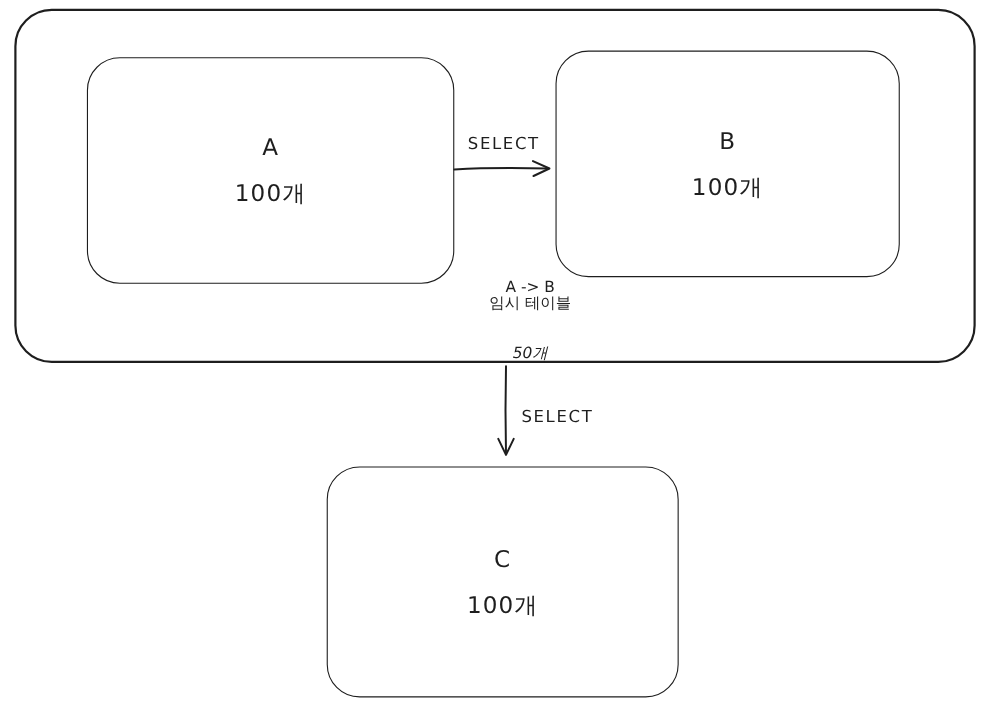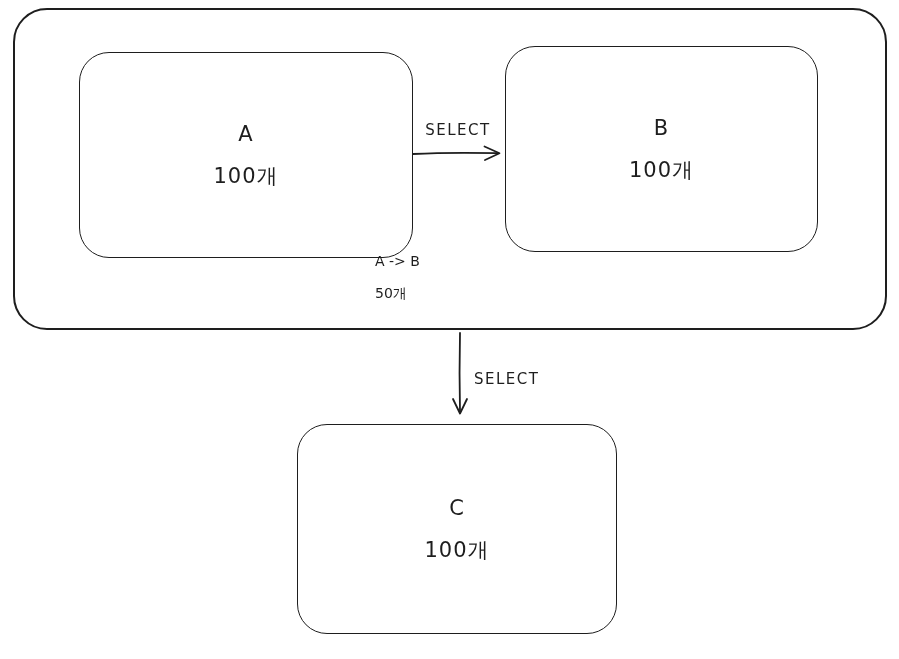--- a/index.html
+++ b/index.html
@@ -68,29 +68,30 @@
     top: 123px;
     width: 90px;
     text-align: center;
   }
   .select-2 {
     left: 474px;
     top: 372px;
   }
   .note {
     position: absolute;
-    left: 375px;
+    left: 392px;
     top: 254px;
     width: 180px;
-    text-align: left;
+    text-align: center;
     font-size: 14px;
     line-height: 15px;
   }
   .note-count {
-    margin-top: 17px;
+    margin-top: 30px;
+    font-style: italic;
   }
 </style>
 </head>
 <body>
 
 <div class="canvas">
 
   <div class="shape group-frame"></div>
 
   <div class="shape node node-a">
@@ -119,16 +120,17 @@
         <path d="M453 399 L 460 413.5 L 467 399"></path>
       </g>
     </g>
   </svg>
 
   <div class="arrow-label select-1">SELECT</div>
   <div class="arrow-label select-2">SELECT</div>
 
   <div class="note">
     <div>A -&gt; B</div>
+    <div>임시 테이블</div>
     <div class="note-count">50개</div>
   </div>
 
 </div>
 
 </body></html>

